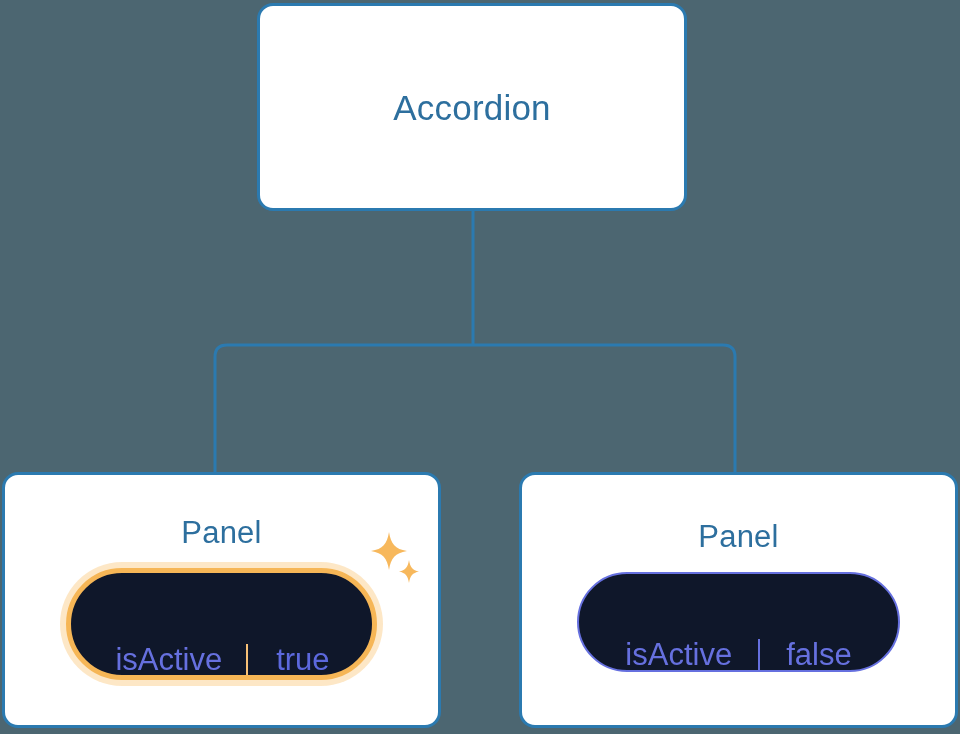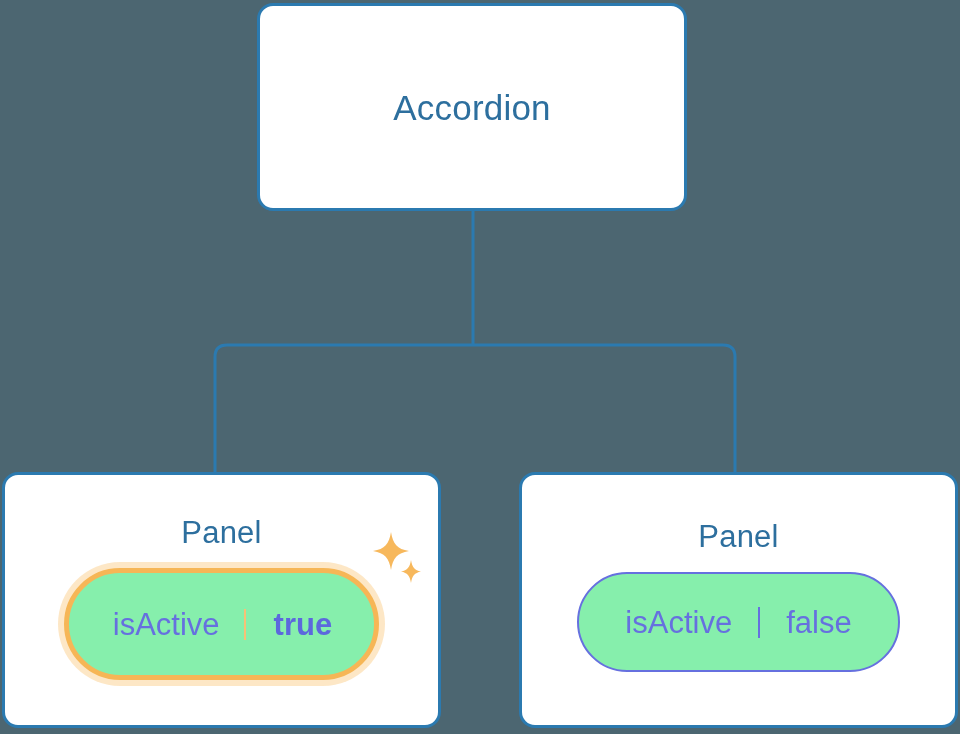--- a/index.html
+++ b/index.html
@@ -87,23 +87,23 @@
   
   .pill-wrap {
     position: relative;
     margin-top: 20px;
     display: inline-flex;
   }
 
   .pill {
     position: relative;
     display: flex;
-    align-items: center;
+    align-items: flex-end;
     border-radius: 999px;
-    background: #86efac;
+    background: #0f172a;
     box-sizing: border-box;
   }
 
   .pill .cell {
     display: flex;
     align-items: center;
     justify-content: center;
     box-sizing: border-box;
     white-space: nowrap;
     color: #6670df;
@@ -128,21 +128,21 @@
   }
 
   
   .pill-hl {
     border: 5px solid #f6b656;
     height: 112px;
     box-shadow: 0 0 0 6px rgba(250, 197, 120, 0.42);
   }
   .pill-hl .cell-value {
     border-left: 2px solid #f7c076;
-    font-weight: 700;
+    font-weight: 400;
     color: #5c68dd;
   }
   .pill-hl .cell-name {
     padding: 0 24px 0 44px;
   }
   .pill-hl .cell-value {
     padding: 0 42px 0 28px;
   }
 
   

